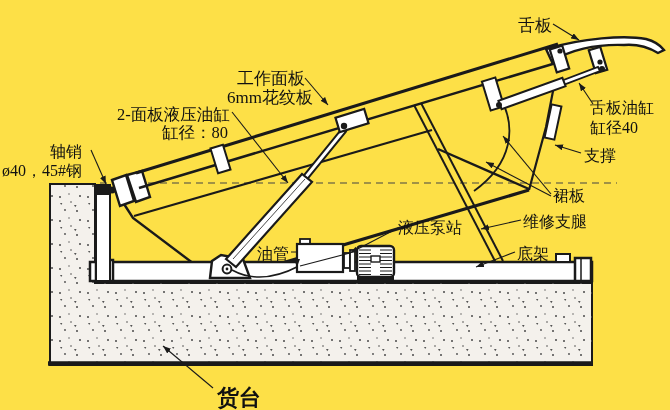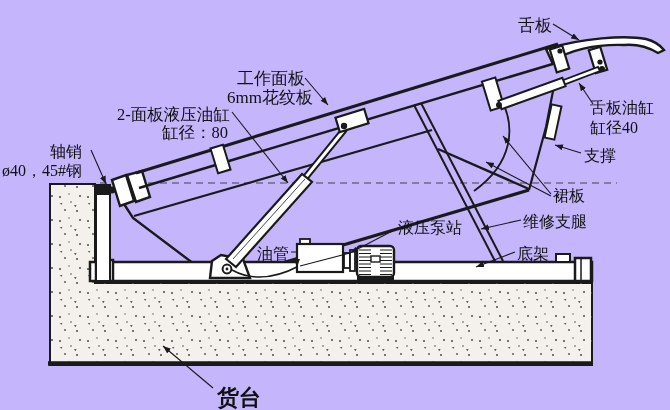--- a/index.html
+++ b/index.html
@@ -1,16 +1,16 @@
 <!DOCTYPE html>
 <html><head>
 <meta charset="utf-8">
 <style>
   html,body{margin:0;padding:0;background:#ffffff;}
-  .canvas{position:relative;width:670px;height:410px;background:#c4b5fd;overflow:hidden;}
+  .canvas{position:relative;width:670px;height:410px;background:#fde047;overflow:hidden;}
   svg{display:block;}
   text{font-family:"Liberation Serif","DejaVu Serif",serif;fill:#111;}
   .lbl{font-size:16px;}
   .lbl-lg{font-size:17px;}
   .lbl-xl{font-size:22px;font-weight:bold;}
   .lbl-md{font-size:16.5px;}
 </style>
 </head>
 <body>
 

